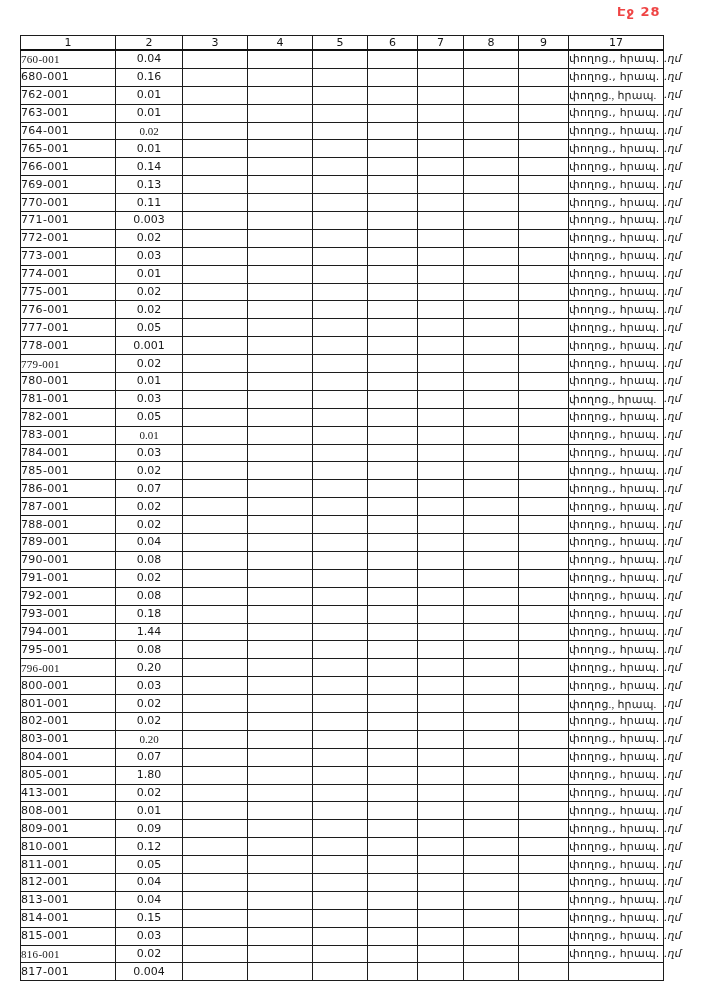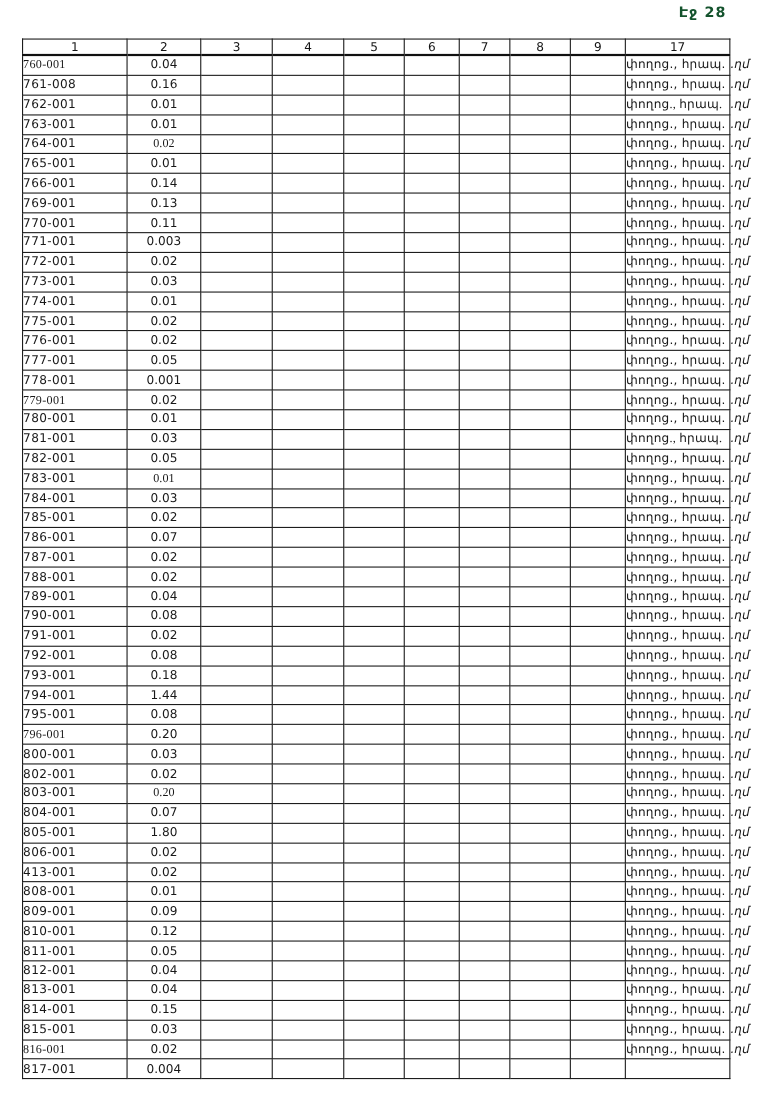--- a/index.html
+++ b/index.html
@@ -9,21 +9,21 @@
     font-family:"DejaVu Sans","Liberation Sans",sans-serif;
     color:#111;
     overflow:hidden;
     position:relative;
   }
   .page{
     position:absolute;left:0;top:0;width:711px;height:1001px;background:#fff;
   }
   .page-number{
     position:absolute;top:4px;left:617px;
-    font-size:13px;font-weight:bold;letter-spacing:1px;color:#14532d;
+    font-size:13px;font-weight:bold;letter-spacing:1px;color:#ef4444;
     font-family:"DejaVu Sans","Liberation Mono",monospace;
   }
   table.grid{
     position:absolute;left:20px;top:35px;
     border-collapse:collapse;table-layout:fixed;
     width:691px;
   }
   table.grid th, table.grid td{
     border:1px solid #1c1c1c;
     padding:0;margin:0;
@@ -97,21 +97,21 @@
           <td class="c-empty"></td>
           <td class="c-empty hv2"></td>
           <td class="c-empty"></td>
           <td class="c-empty"></td>
           <td class="c-empty"></td>
           <td class="c-empty"></td>
           <td class="c-note">փողոց., հրապ.</td>
           <td class="c-margin">.ղմ</td>
         </tr>
         <tr>
-          <td class="c-id">761-008</td>
+          <td class="c-id">680-001</td>
           <td class="c-val">0.16</td>
           <td class="c-empty"></td>
           <td class="c-empty"></td>
           <td class="c-empty hv2"></td>
           <td class="c-empty"></td>
           <td class="c-empty"></td>
           <td class="c-empty"></td>
           <td class="c-empty hv2"></td>
           <td class="c-note">փողոց., հրապ.</td>
           <td class="c-margin">.ղմ</td>
@@ -552,20 +552,33 @@
           <td class="c-empty"></td>
           <td class="c-empty hv"></td>
           <td class="c-empty"></td>
           <td class="c-empty hv2"></td>
           <td class="c-empty"></td>
           <td class="c-empty hv2"></td>
           <td class="c-note">փողոց., հրապ.</td>
           <td class="c-margin">.ղմ</td>
         </tr>
         <tr>
+          <td class="c-id">801-001</td>
+          <td class="c-val">0.02</td>
+          <td class="c-empty"></td>
+          <td class="c-empty hv2"></td>
+          <td class="c-empty hv"></td>
+          <td class="c-empty"></td>
+          <td class="c-empty"></td>
+          <td class="c-empty hv2"></td>
+          <td class="c-empty"></td>
+          <td class="c-note hvt">փողոց., հրապ.</td>
+          <td class="c-margin">.ղմ</td>
+        </tr>
+        <tr>
           <td class="c-id">802-001</td>
           <td class="c-val">0.02</td>
           <td class="c-empty"></td>
           <td class="c-empty"></td>
           <td class="c-empty"></td>
           <td class="c-empty hvt"></td>
           <td class="c-empty"></td>
           <td class="c-empty"></td>
           <td class="c-empty"></td>
           <td class="c-note">փողոց., հրապ.</td>
@@ -599,33 +612,20 @@
         </tr>
         <tr>
           <td class="c-id">805-001</td>
           <td class="c-val">1.80</td>
           <td class="c-empty"></td>
           <td class="c-empty hv"></td>
           <td class="c-empty"></td>
           <td class="c-empty hv2"></td>
           <td class="c-empty"></td>
           <td class="c-empty hv2"></td>
-          <td class="c-empty"></td>
-          <td class="c-note">փողոց., հրապ.</td>
-          <td class="c-margin">.ղմ</td>
-        </tr>
-        <tr>
-          <td class="c-id">806-001</td>
-          <td class="c-val hv2">0.02</td>
-          <td class="c-empty"></td>
-          <td class="c-empty"></td>
-          <td class="c-empty"></td>
-          <td class="c-empty hv"></td>
-          <td class="c-empty hvt"></td>
-          <td class="c-empty"></td>
           <td class="c-empty"></td>
           <td class="c-note">փողոց., հրապ.</td>
           <td class="c-margin">.ղմ</td>
         </tr>
         <tr>
           <td class="c-id hv2">413-001</td>
           <td class="c-val">0.02</td>
           <td class="c-empty hvt"></td>
           <td class="c-empty hv2"></td>
           <td class="c-empty hv2"></td>

